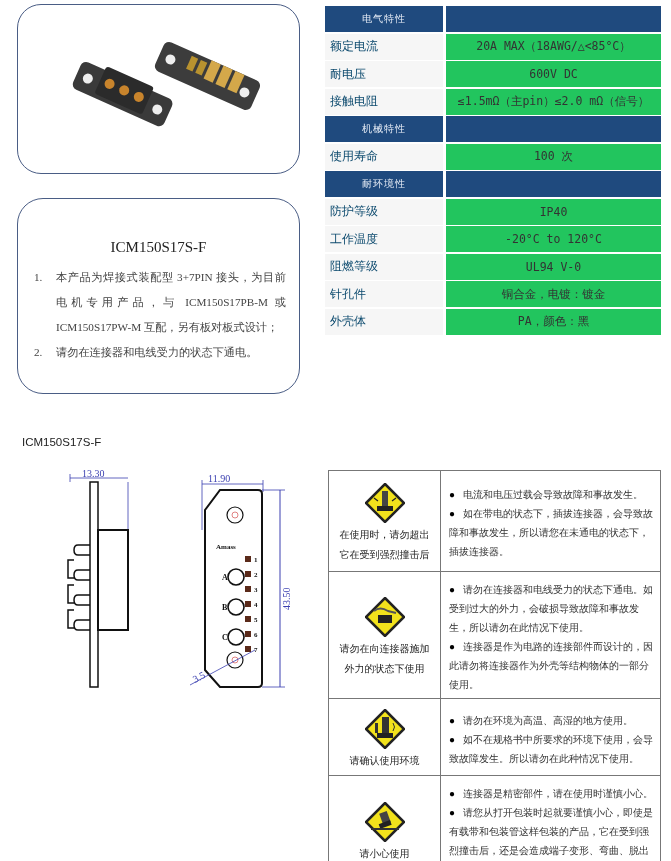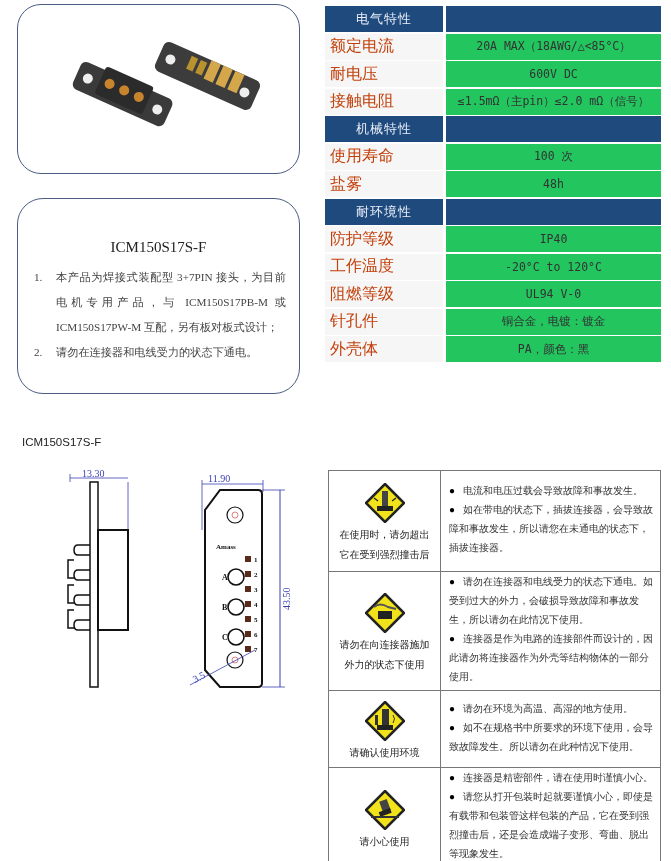--- a/index.html
+++ b/index.html
@@ -19,38 +19,38 @@
     font-size:15px; color:#222; font-family:"Liberation Serif", serif; }
   .desc-list { position:absolute; left:16px; top:66px; width:252px; font-size:11.2px;
     line-height:25px; color:#444; font-family:"Liberation Serif", serif; }
   .desc-item { display:flex; }
   .desc-num { width:22px; flex:none; }
   .desc-text { flex:1; text-align:justify; text-align-last:left; }
 
   
   .spec { position:absolute; left:325px; top:6px; width:336px; }
   .spec-row { display:flex; height:26px; margin-bottom:1.5px; }
-  .spec-row .k { width:118px; margin-right:3px; font-size:16px; display:flex; align-items:center;
-    padding-left:5px; box-sizing:border-box; background:#f6f6f6; color:#c2410c; }
+  .spec-row .k { width:118px; margin-right:3px; font-size:12px; display:flex; align-items:center;
+    padding-left:5px; box-sizing:border-box; background:#f6f6f6; color:#0c4a6e; }
   .spec-row .v { flex:1; font-size:11.5px; display:flex; align-items:center; justify-content:center;
     background:#22c55e; color:#333; font-family:"DejaVu Sans Mono", monospace; }
   .spec-row.hdr .k, .spec-row.hdr .v { background:#1f4a7e; color:#e8eef7; }
-  .spec-row.hdr .k { justify-content:center; padding-left:0; font-size:13px; letter-spacing:1px; }
+  .spec-row.hdr .k { justify-content:center; padding-left:0; font-size:10px; letter-spacing:1px; }
 
   
   .drawing-label { position:absolute; left:22px; top:436px; font-size:11.5px; color:#222;
     font-family:"Liberation Sans", sans-serif; }
   .drawing { position:absolute; left:40px; top:470px; }
 
   
   .warn { position:absolute; left:328px; top:470px; width:333px; border:1px solid #777;
     border-collapse:collapse; font-family:"Liberation Serif", serif; }
   .warn td { border:1px solid #777; vertical-align:middle; padding:4px; }
   .warn td.icell { width:103px; text-align:center; }
-  .warn td.tcell { padding:0 6px 4px 8px; font-size:10px; line-height:19px; color:#333;margin-left:12px; }
+  .warn td.tcell { padding:8px 6px 4px 8px; font-size:10px; line-height:19px; color:#333;margin-left:12px; }
   .warn-icon { display:block; margin:6px auto 2px; }
   .warn-caption { font-family:"DejaVu Sans", sans-serif; font-size:10px; line-height:20px; color:#222; }
   .bullet { font-size:10px; margin-right:8px; color:#000; }
 </style>
 </head>
 <body>
 
 <div class="photo-card">
   <svg width="210" height="110" viewBox="0 0 210 110">
 
@@ -109,24 +109,20 @@
       <div class="v">≤1.5mΩ（主pin）≤2.0 mΩ（信号）</div>
     </div>
 
   <div class="spec-row hdr">
     <div class="k">机械特性</div>
       <div class="v"></div>
   </div>
   <div class="spec-row">
       <div class="k">使用寿命</div>
       <div class="v">100 次</div>
-    </div>
-  <div class="spec-row">
-      <div class="k">盐雾</div>
-      <div class="v">48h</div>
     </div>
 
   <div class="spec-row hdr">
     <div class="k">耐环境性</div>
       <div class="v"></div>
   </div>
   <div class="spec-row">
       <div class="k">防护等级</div>
       <div class="v">IP40</div>
     </div>

